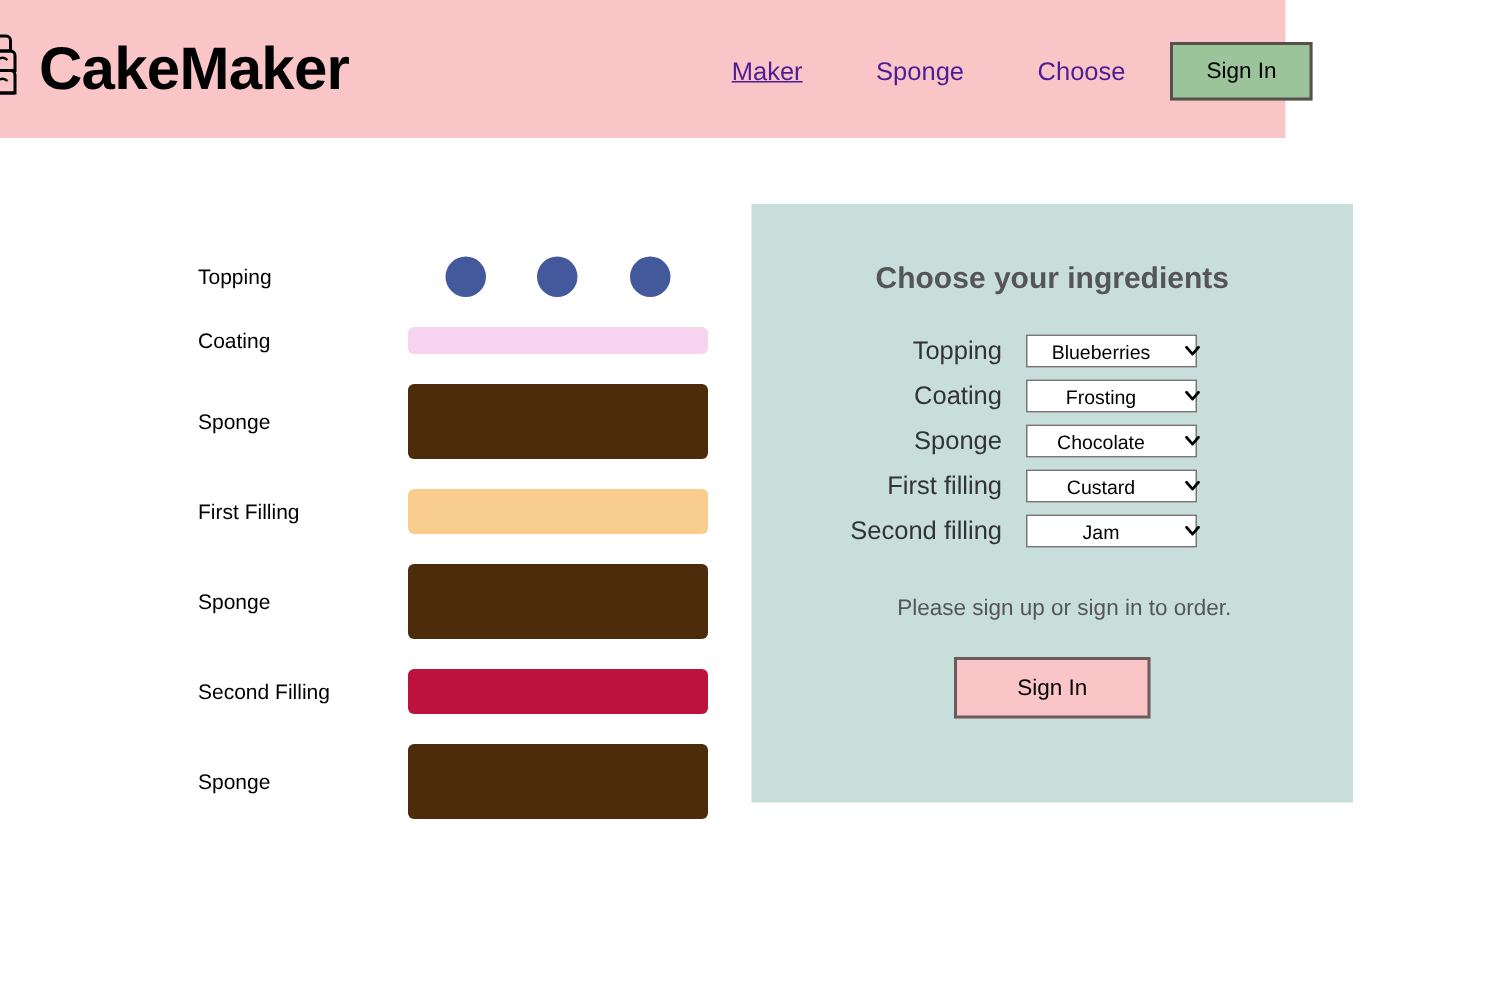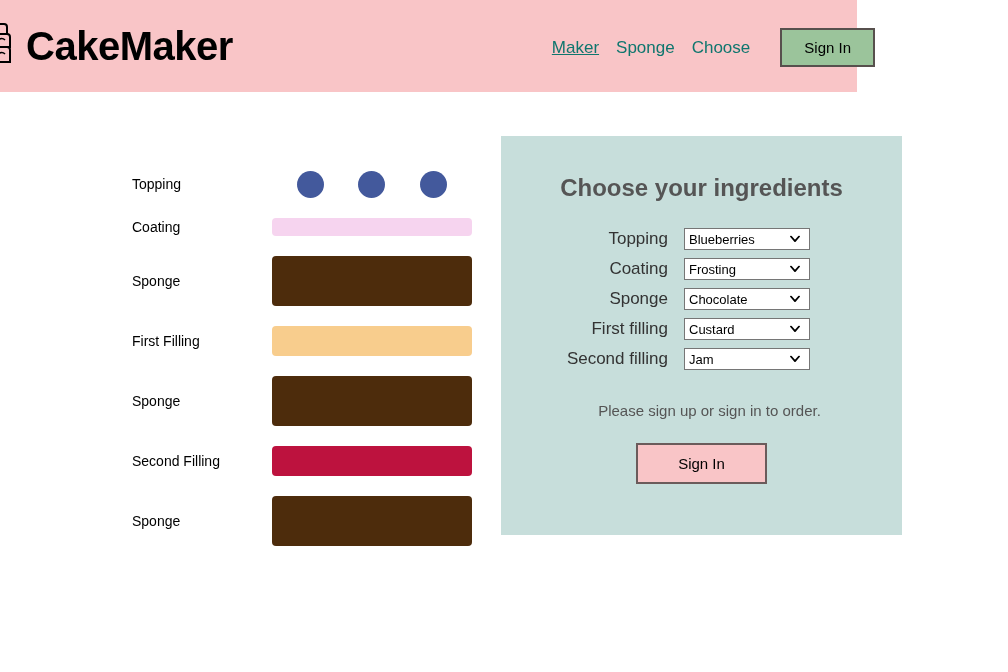--- a/index.html
+++ b/index.html
@@ -52,24 +52,25 @@
   .main-nav {
     position: absolute;
     right: -18px;
     top: 28px;
     display: flex;
     align-items: center;
     gap: 17px;
   }
   .nav-link {
     font-size: 17px;
-    color: #0f766e;
+    color: #4c1d95;
     text-decoration: none;
     white-space: nowrap;
     cursor: pointer;
+    margin-left: 32px;
   }
   .nav-link.active {
     text-decoration: underline;
   }
   .nav-signin {
     margin-left: 13px;
     background: #9bc49b;
     border: 2px solid #57504d;
     color: #000;
     font-size: 15px;
@@ -127,21 +128,21 @@
     position: absolute;
     left: 501px;
     top: 136px;
     width: 401px;
     height: 399px;
     background: #c7dedb;
     box-sizing: border-box;
   }
   .panel-title {
     text-align: center;
-    font-size: 24px;
+    font-size: 20px;
     font-weight: bold;
     color: #555555;
     margin: 38px 0 0 0;
     line-height: 1.2;
   }
   .form-rows {
     margin-top: 21px;
     padding-left: 0;
   }
   .form-row {
@@ -159,35 +160,36 @@
     color: #333333;
     flex: none;
   }
   .select-wrap {
     position: relative;
     width: 122px;
     height: 22px;
     flex: none;
   }
   select.ingredient-select {
-    width: 126px;
+    width: 114px;
     height: 22px;
     font-size: 13px;
     font-family: "Liberation Sans", sans-serif;
     color: #000;
     background: #ffffff;
     border: 1px solid #767676;
     border-radius: 0;
     padding: 1px 18px 1px 4px;
     box-sizing: border-box;
     -webkit-appearance: none;
     -moz-appearance: none;
     appearance: none;
     cursor: pointer;
     line-height: 20px;
+    text-align: center;
   }
   .chevron {
     position: absolute;
     right: 6px;
     top: 50%;
     transform: translateY(-50%);
     pointer-events: none;
     width: 10px;
     height: 7px;
   }

